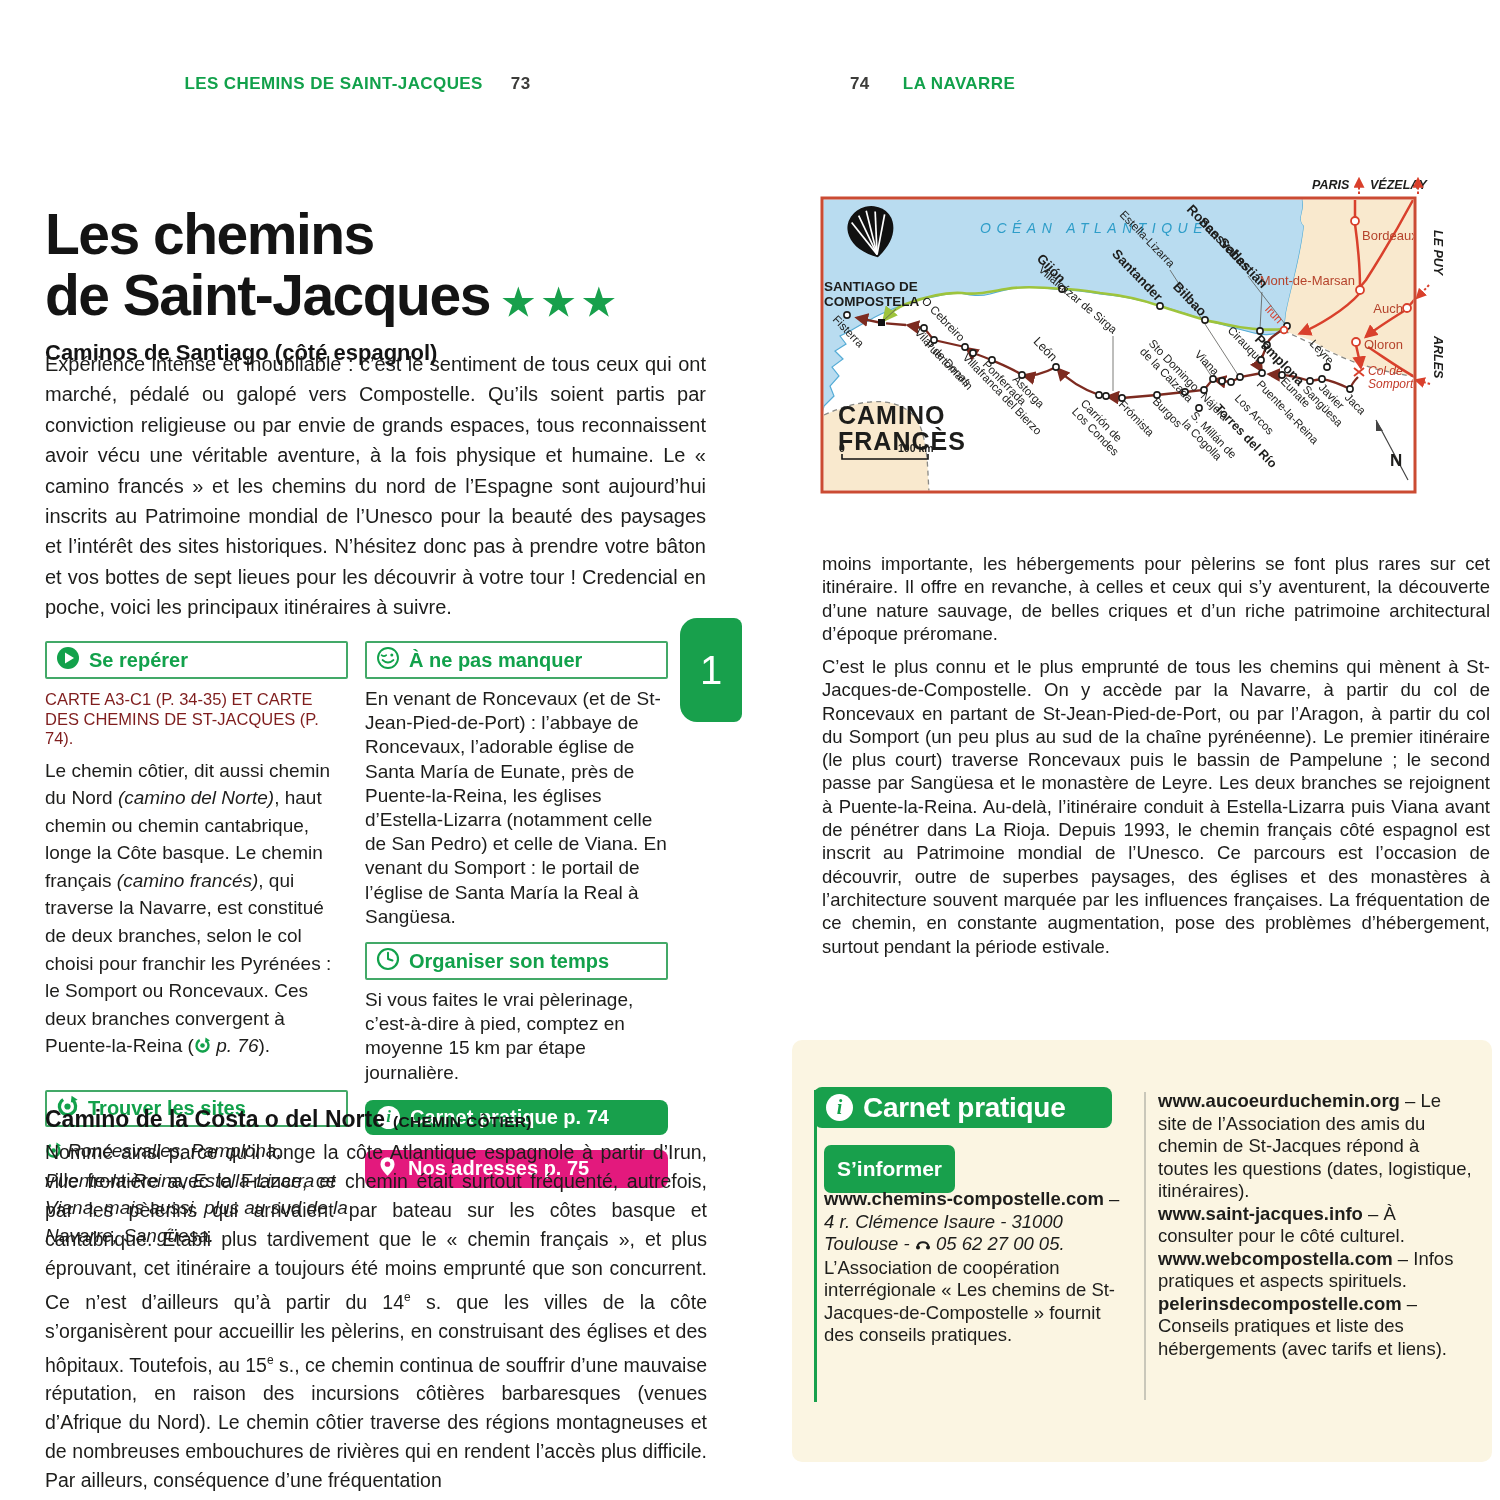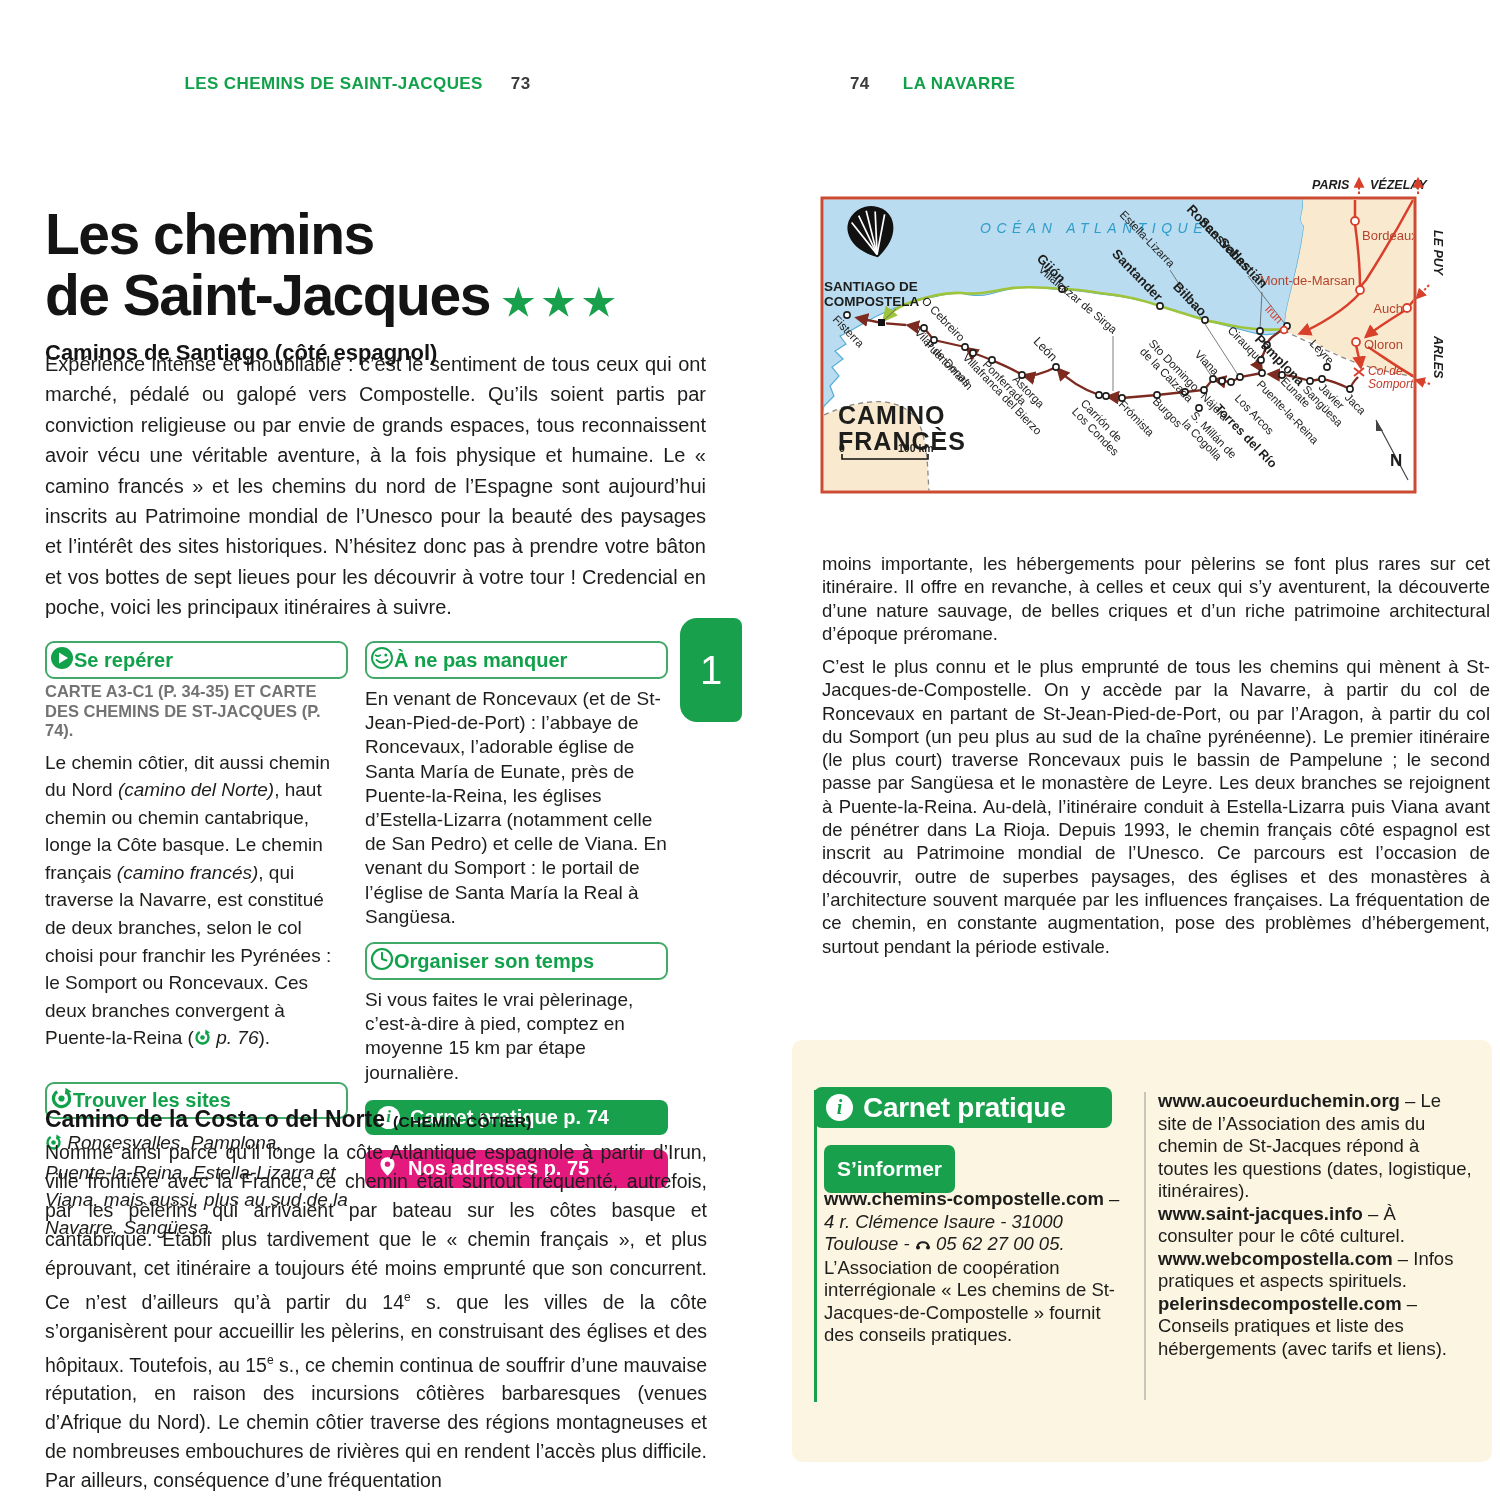--- a/index.html
+++ b/index.html
@@ -10,23 +10,23 @@
   .pagenum{color:#3c3c3a}
   .runhead{font-size:17px;font-weight:bold;letter-spacing:.4px}
   .runhead .pagenum{margin-left:28px}
   h1{margin:0;font-size:57px;line-height:61px;letter-spacing:-1.5px;color:#141414;font-weight:bold}
   .stars{color:#18a04c;font-size:37px;letter-spacing:7px;margin-left:12px;white-space:nowrap}
   .subtitle{font-size:22px;font-weight:bold;margin-top:7px;color:#141414}
   .intro{font-size:20px;line-height:30.4px;text-align:justify}
   .bodytext{font-size:19.5px;line-height:29px;text-align:justify}
   .rp-body{font-size:18.5px;line-height:23.3px;text-align:justify}
   .col{width:303px}
-  .gbox{border:2px solid #43a968;border-radius:9px;padding:3px 3px;display:flex;align-items:center;background:#fff}
+  .gbox{border:2px solid #43a968;border-radius:2px;padding:3px 9px;display:flex;align-items:center;gap:9px;background:#fff}
   .gbox .gtitle{font-size:20px;font-weight:bold;color:#12a14b;white-space:nowrap}
-  .rednote{margin-top:3px;font-size:16.5px;line-height:19.5px;font-weight:bold;color:#737373}
+  .rednote{margin-top:11px;font-size:16.5px;line-height:19.5px;font-weight:normal;color:#7f1d1d}
   .colbody{margin-top:8px;font-size:19px;line-height:27.6px}
   .colbody2{margin-top:8px;font-size:19px;line-height:24.2px}
   .it{font-style:italic}
   .btn{display:flex;align-items:center;gap:10px;border-radius:8px;color:#fff;font-weight:bold;
        font-size:20px;padding:6px 12px;margin-top:15px}
   .btn-green{background:#18a04c}
   .btn-pink{background:#e3197d}
   .h3line{white-space:nowrap}
   .h3line .h3main{font-size:23px;font-weight:bold;color:#141414}
   .h3line .h3suffix{font-size:15.5px;font-weight:bold;color:#141414;margin-left:8px;letter-spacing:.3px}

